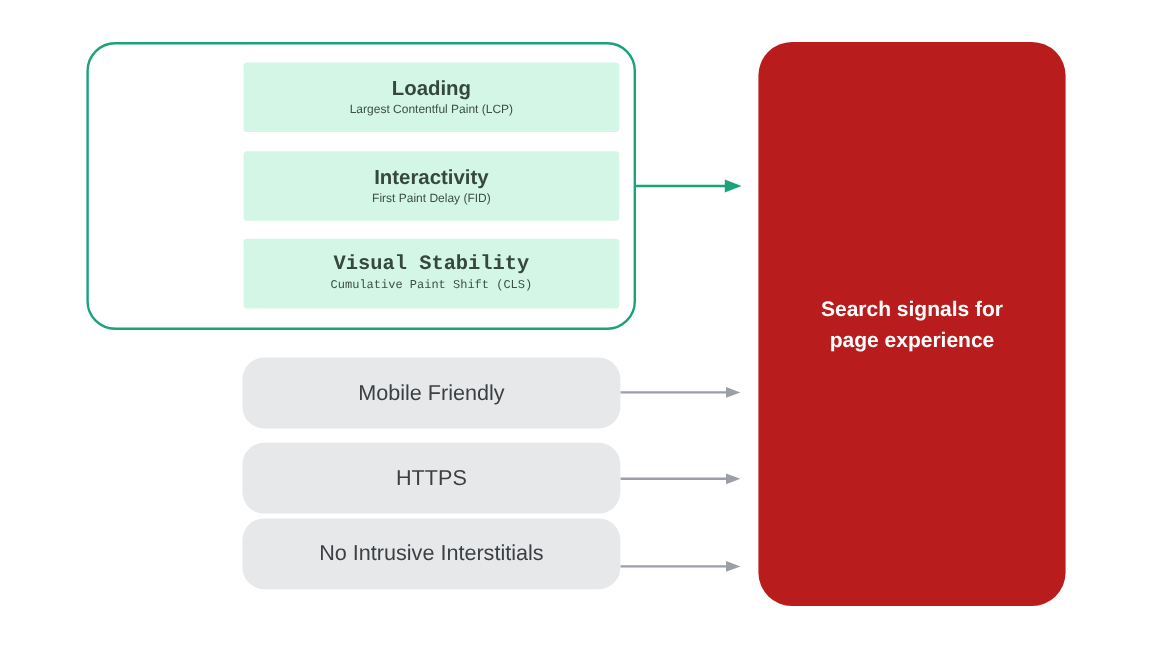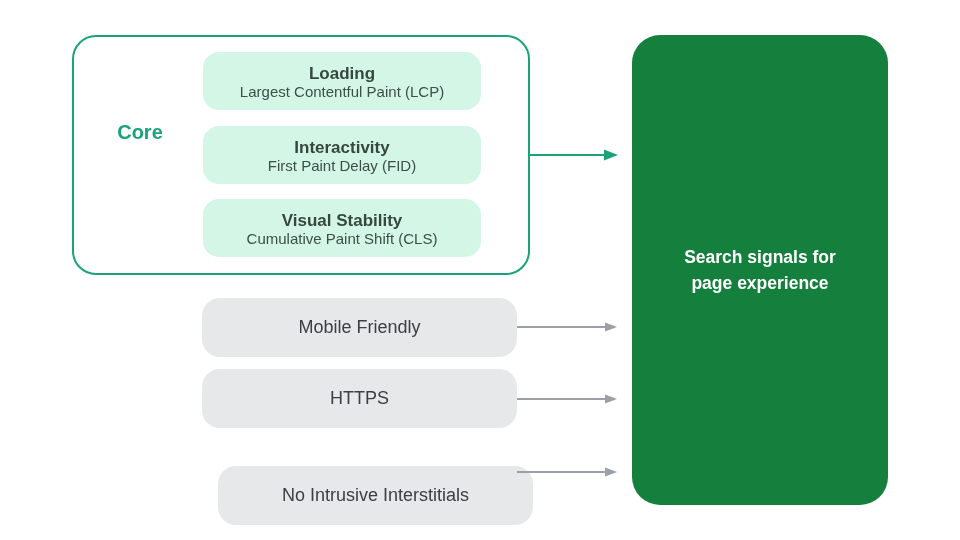--- a/index.html
+++ b/index.html
@@ -36,74 +36,74 @@
     color: #1aa37a;
     font-size: 20px;
     font-weight: bold;
     line-height: 26px;
   }
 
   
   .green-card {
     position: absolute;
     left: 203px;
-    width: 278px;
+    width: 313px;
     height: 58px;
     background: #d3f6e6;
-    border-radius: 16px;
+    border-radius: 3px;
     display: flex;
     flex-direction: column;
     align-items: center;
     justify-content: center;
     text-align: center;
   }
   .green-card .card-title {
     color: #36473f;
     font-size: 17px;
     font-weight: 600;
     line-height: 21px;
   }
   .green-card .card-subtitle {
     color: #3d4f47;
-    font-size: 15px;
+    font-size: 10px;
     font-weight: 400;
     line-height: 16px;
   }
   .green-card.c1 { top: 52px; }
   .green-card.c2 { top: 126px; text-align: center; }
-  .green-card.c3 { top: 199px; }
+  .green-card.c3 { top: 199px; font-family: Liberation Mono, monospace; }
 
   
   .gray-card {
     position: absolute;
     left: 202px;
     width: 315px;
     height: 59px;
     background: #e7e8ea;
     border-radius: 18px;
     display: flex;
     align-items: center;
     justify-content: center;
     text-align: center;
     color: #3c4043;
     font-size: 18px;
     font-weight: 400;
   }
   .gray-card.g1 { top: 298px; }
   .gray-card.g2 { top: 369px; }
-  .gray-card.g3 { top: 466px; margin-left: 16px; }
+  .gray-card.g3 { top: 432px; }
 
   
   .blue-box {
     position: absolute;
     left: 632px;
     top: 35px;
     width: 256px;
     height: 470px;
-    background: #15803d;
+    background: #b91c1c;
     border-radius: 28px;
     display: flex;
     align-items: center;
     justify-content: center;
   }
   .blue-box .blue-label {
     width: 175px;
     text-align: center;
     color: #ffffff;
     font-size: 17.5px;
@@ -123,21 +123,20 @@
   .arrow.gr3    { left: 517px; top: 464px; }
 </style>
 </head>
 <body>
 
 <div class="canvas">
 
   <div class="cwv-container"></div>
 
   <div class="cwv-label">
-    <div>Core</div>
   </div>
 
   <div class="green-card c1">
     <div class="card-title">Loading</div>
     <div class="card-subtitle">Largest Contentful Paint (LCP)</div>
   </div>
 
   <div class="green-card c2">
     <div class="card-title">Interactivity</div>
     <div class="card-subtitle">First Paint Delay (FID)</div>

